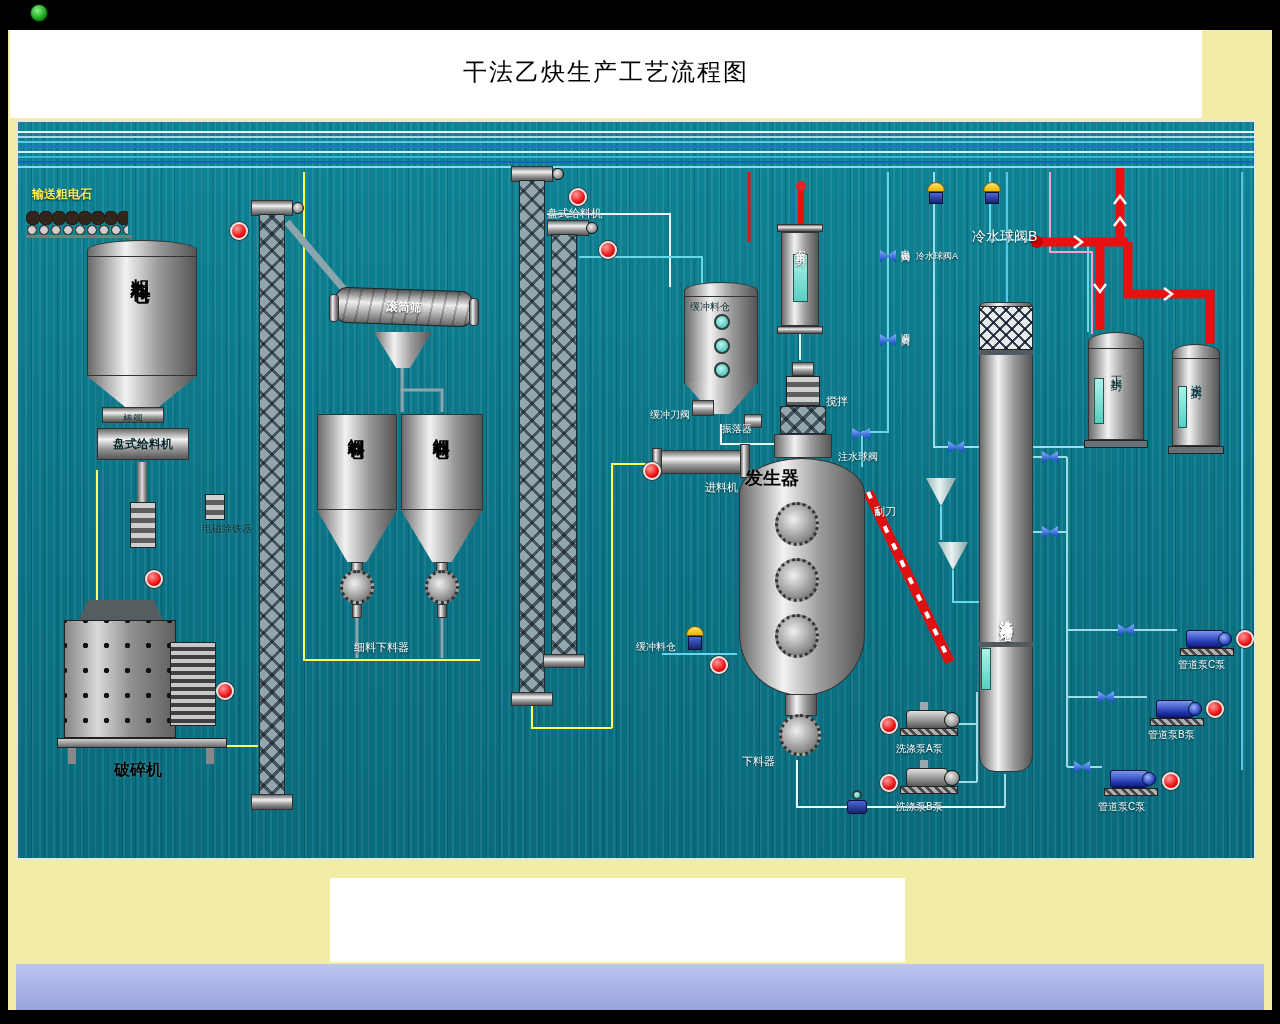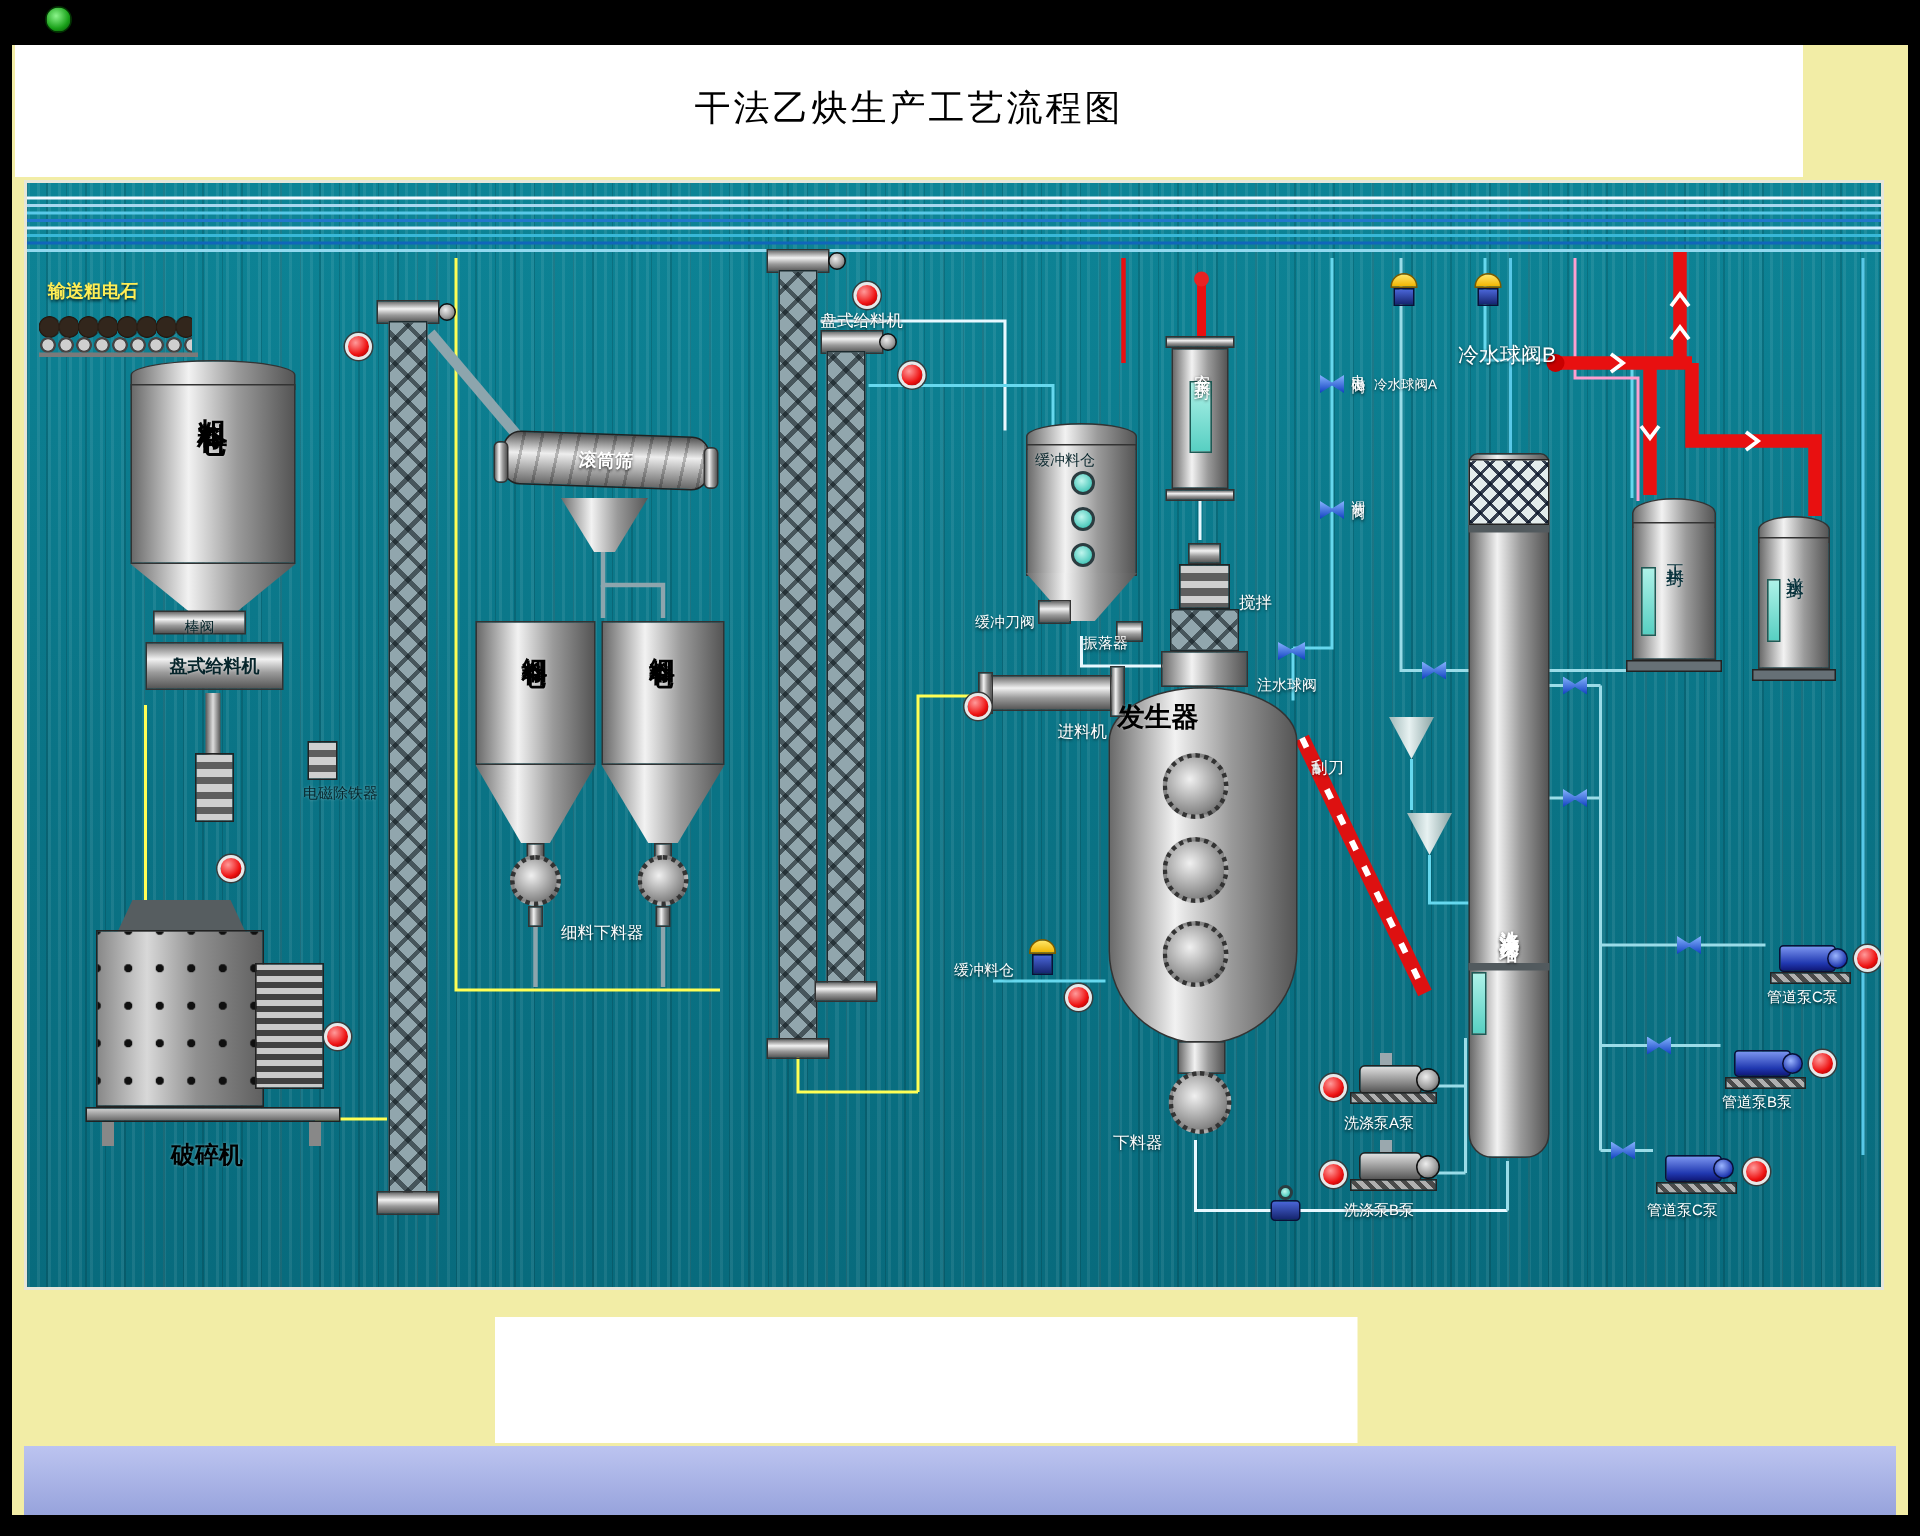--- a/index.html
+++ b/index.html
@@ -212,21 +212,21 @@
     <div class="eq metal-v" style="left:333px;top:440px;width:12px;height:10px;"></div>
     <div class="eq flange" style="left:322px;top:448px;width:34px;height:34px;"></div>
     <div class="eq metal-v" style="left:334px;top:482px;width:10px;height:14px;"></div>
 
     <div class="eq metal-v" style="left:383px;top:292px;width:82px;height:96px;"></div>
     <div class="eq metal-v cone" style="left:383px;top:388px;width:82px;height:52px;"></div>
     <div class="lbl lbl-dark vtext" style="left:414px;top:302px;font-size:17px;font-weight:bold;color:#000;height:78px;">细料仓</div>
     <div class="eq metal-v" style="left:418px;top:440px;width:12px;height:10px;"></div>
     <div class="eq flange" style="left:407px;top:448px;width:34px;height:34px;"></div>
     <div class="eq metal-v" style="left:419px;top:482px;width:10px;height:14px;"></div>
-    <div class="lbl" style="left:336px;top:492px;padding-left:20px;">细料下料器</div>
+    <div class="lbl" style="left:336px;top:518px;">细料下料器</div>
 
     <div class="eq metal-h" style="left:493px;top:44px;width:42px;height:16px;"></div>
     <div class="eq pump-cap-steel" style="left:534px;top:46px;width:12px;height:12px;"></div>
     <div class="eq elev" style="left:501px;top:58px;width:26px;height:520px;"></div>
     <div class="eq metal-h" style="left:493px;top:570px;width:42px;height:14px;"></div>
     <div class="indicator" style="left:551px;top:66px;"></div>
     <div class="lbl" style="left:529px;top:84px;">盘式给料机</div>
 
     <div class="eq metal-h" style="left:529px;top:98px;width:42px;height:16px;"></div>
     <div class="eq pump-cap-steel" style="left:568px;top:100px;width:12px;height:12px;"></div>

